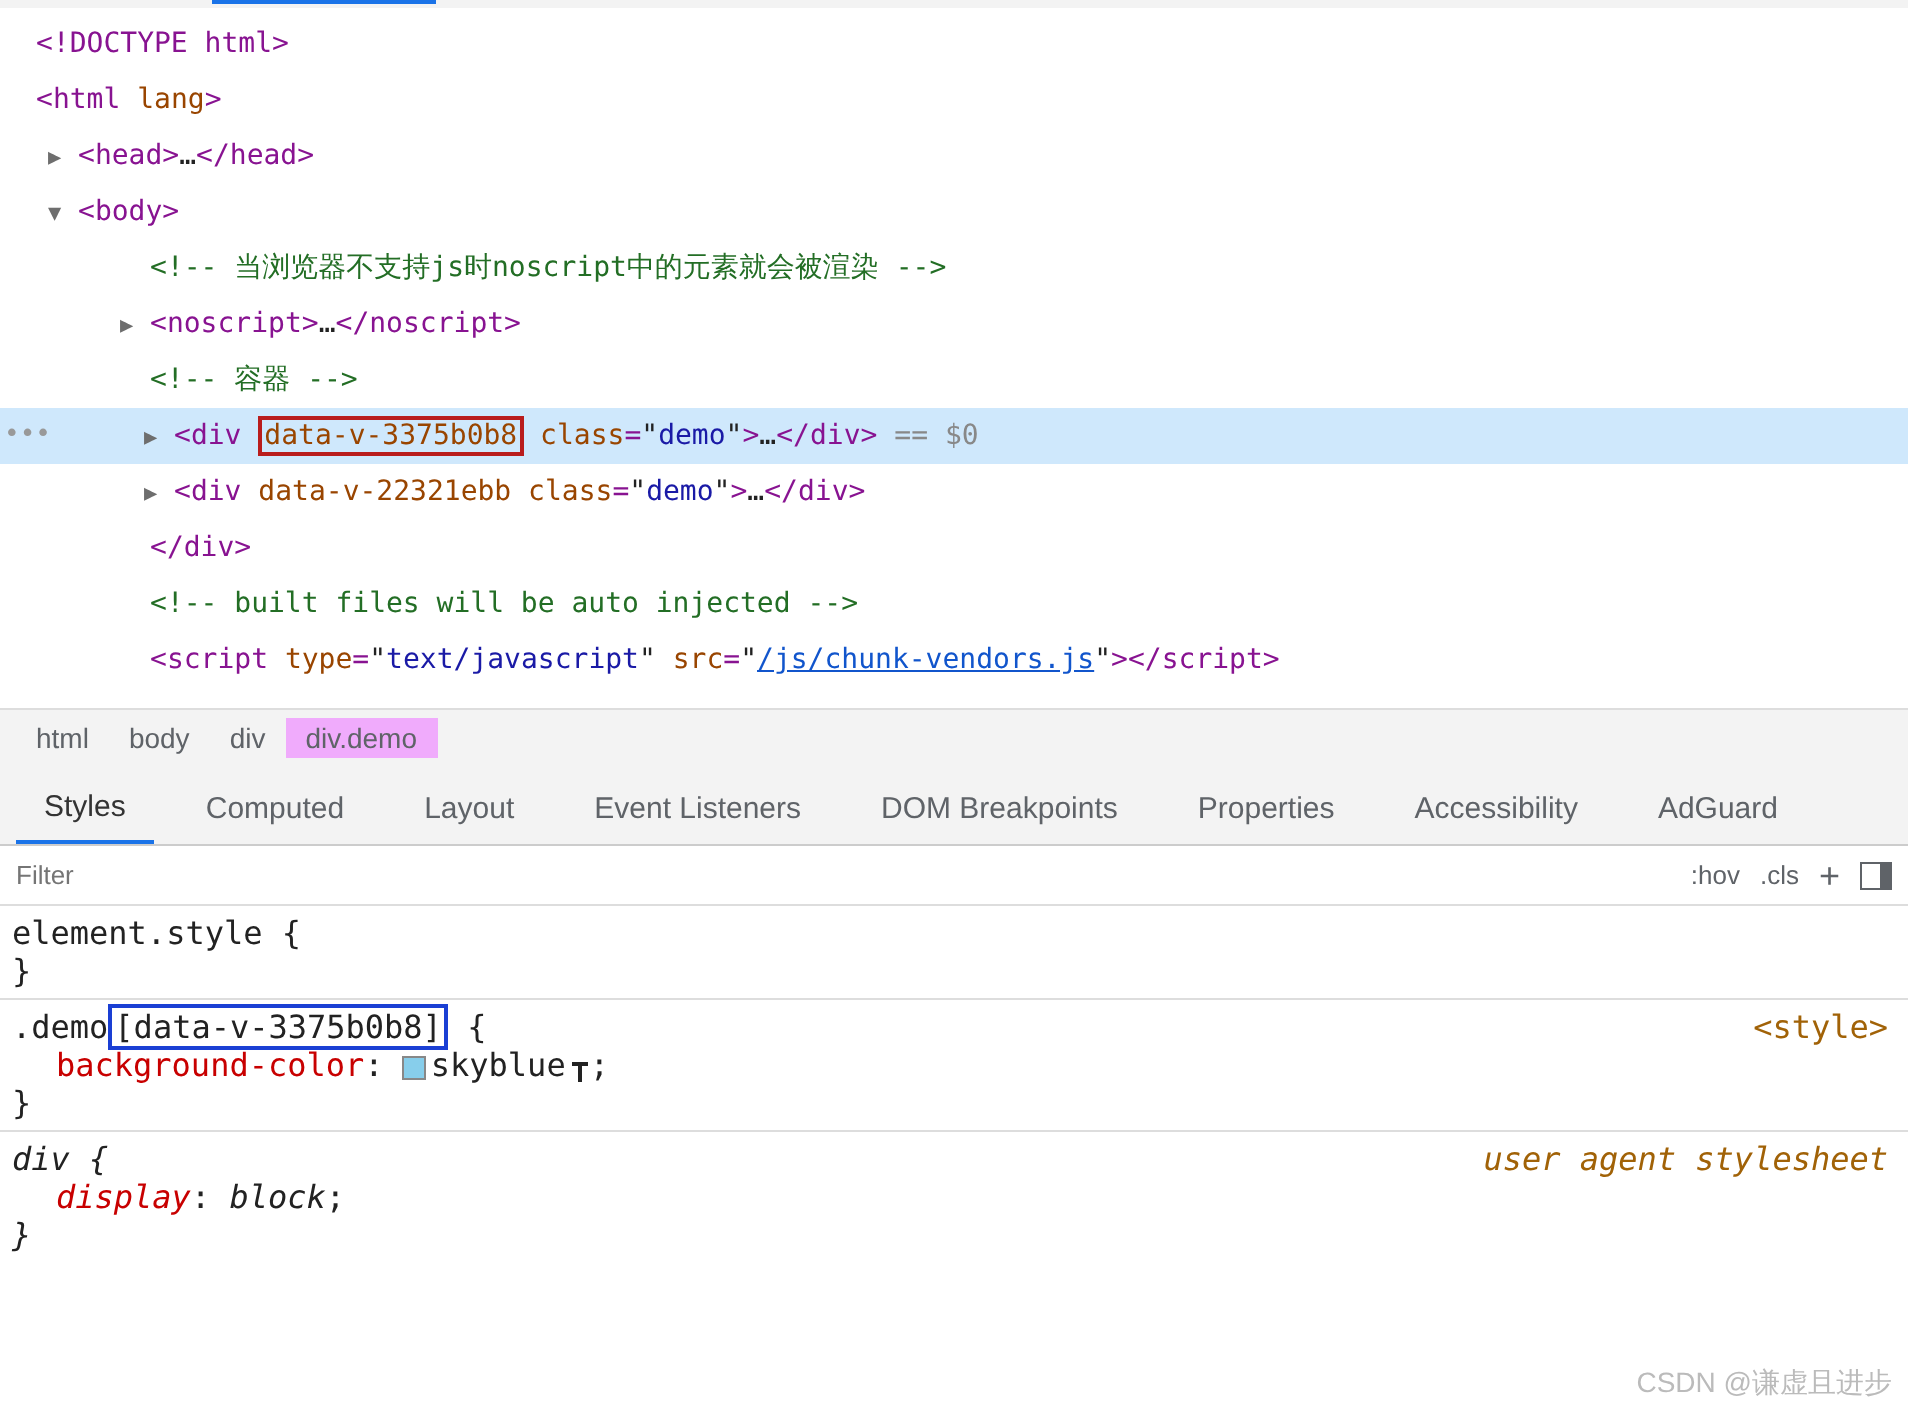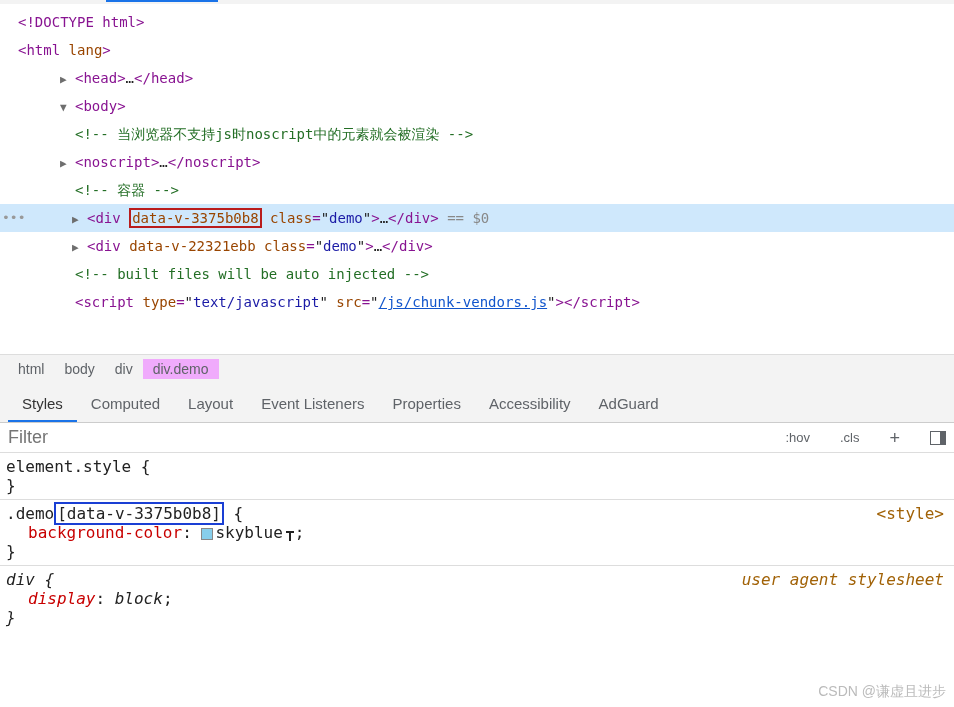--- a/index.html
+++ b/index.html
@@ -34,21 +34,21 @@
   overflow: hidden;
 }
 .tree-line {
   padding: 2px 0 2px 18px;
   line-height: 24px;
   white-space: nowrap;
   color: #222;
   position: relative;
 }
 .tree-line.lvl1 { padding-left: 18px; }
-.tree-line.lvl2 { padding-left: 60px; }
+.tree-line.lvl2 { padding-left: 24px; }
 .tree-line.lvl3 { padding-left: 60px; }
 .tree-line.lvl4 { padding-left: 72px; }
 .tree-line.selected {
   background: #cfe8fc;
 }
 .arrow {
   display: inline-block;
   width: 11px; height: 11px;
   margin-right: 4px;
   font-size: 11px;
@@ -90,23 +90,24 @@
 .crumb {
   padding: 2px 10px;
 }
 .crumb.last {
   background: #f0abfc;
 }
 
 
 .mid-tabs {
   display: flex;
+  align-items: center;
   padding: 6px 8px 0 8px;
   background: #f3f3f3;
-  gap: 0;
+  gap: 12px;
   border-bottom: 1px solid #ccc;
   font-size: 15px;
   color: #5f6368;
 }
 .mid-tab {
   padding: 6px 14px 8px 14px;
   cursor: default;
 }
 .mid-tab.active {
   color: #333;
@@ -118,32 +119,32 @@
   display: flex;
   align-items: center;
   border-bottom: 1px solid #ddd;
   background: #fff;
   height: 30px;
 }
 .filter-input {
   flex: 1;
   border: none;
   padding: 4px 8px;
-  font-size: 18px;
+  font-size: 13px;
   color: #888;
   background: transparent;
 }
 .toolbar-right {
   display: flex; align-items: center;
   gap: 10px;
   padding: 0 8px;
   color: #5f6368;
   font-size: 13px;
 }
-.toolbar-btn { display: inline-flex; align-items: center; justify-content: center; cursor: default; margin-left: 20px; }
+.toolbar-btn { display: inline-flex; align-items: center; justify-content: center; cursor: default; }
 .plus-icon {
   font-size: 18px; color: #5f6368; line-height: 1;
 }
 .panel-toggle-icon svg { display: block; }
 
 
 .styles-rules {
   font-family: Consolas, Menlo, monospace;
   font-size: 16px;
   color: #222;
@@ -236,40 +237,44 @@
     <span class="arrow none"></span><span class="comment">&lt;!-- 容器 --&gt;</span>
   </div>
   <div class="tree-line lvl4 selected">
     <span class="gutter-dots">•••</span>
     <span class="arrow collapsed"></span><span class="punct">&lt;</span><span class="tag">div</span> <span class="attr-name boxed">data-v-3375b0b8</span> <span class="attr-name">class</span><span class="punct">=</span>"<span class="attr-val">demo</span>"<span class="punct">&gt;</span>…<span class="punct">&lt;</span><span class="tag">/<span>div</span></span><span class="punct">&gt;</span> <span class="eqsel">== $0</span>
   </div>
   <div class="tree-line lvl4">
     <span class="arrow collapsed"></span><span class="punct">&lt;</span><span class="tag">div</span> <span class="attr-name">data-v-22321ebb</span> <span class="attr-name">class</span><span class="punct">=</span>"<span class="attr-val">demo</span>"<span class="punct">&gt;</span>…<span class="punct">&lt;</span><span class="tag">/<span>div</span></span><span class="punct">&gt;</span>
   </div>
   <div class="tree-line lvl3">
+    <span class="arrow none"></span><span class="punct">&lt;</span><span class="tag">/div</span><span class="punct">&gt;</span>
+  </div>
+  <div class="tree-line lvl3">
     <span class="arrow none"></span><span class="comment">&lt;!-- built files will be auto injected --&gt;</span>
   </div>
   <div class="tree-line lvl3">
     <span class="arrow none"></span><span class="punct">&lt;</span><span class="tag">script</span> <span class="attr-name">type</span><span class="punct">=</span>"<span class="attr-val">text/javascript</span>" <span class="attr-name">src</span><span class="punct">=</span>"<span class="link-val">/js/chunk-vendors.js</span>"<span class="punct">&gt;</span><span class="punct">&lt;</span><span class="tag">/script</span><span class="punct">&gt;</span>
   </div>
 
 </div>
 
 <div class="breadcrumb">
   <span class="crumb">html</span>
   <span class="crumb">body</span>
   <span class="crumb">div</span>
   <span class="crumb last">div.demo</span>
 </div>
 
 <div class="mid-tabs">
   <span class="mid-tab active">Styles</span>
   <span class="mid-tab">Computed</span>
   <span class="mid-tab">Layout</span>
   <span class="mid-tab">Event Listeners</span>
+  <span class="mid-tab">DOM Breakpoints</span>
   <span class="mid-tab">Properties</span>
   <span class="mid-tab">Accessibility</span>
   <span class="mid-tab">AdGuard</span>
 </div>
 
 <div class="styles-toolbar">
   <input class="filter-input" placeholder="Filter" style="">
   <div class="toolbar-right">
     <span class="toolbar-btn">:hov</span>
     <span class="toolbar-btn">.cls</span>

